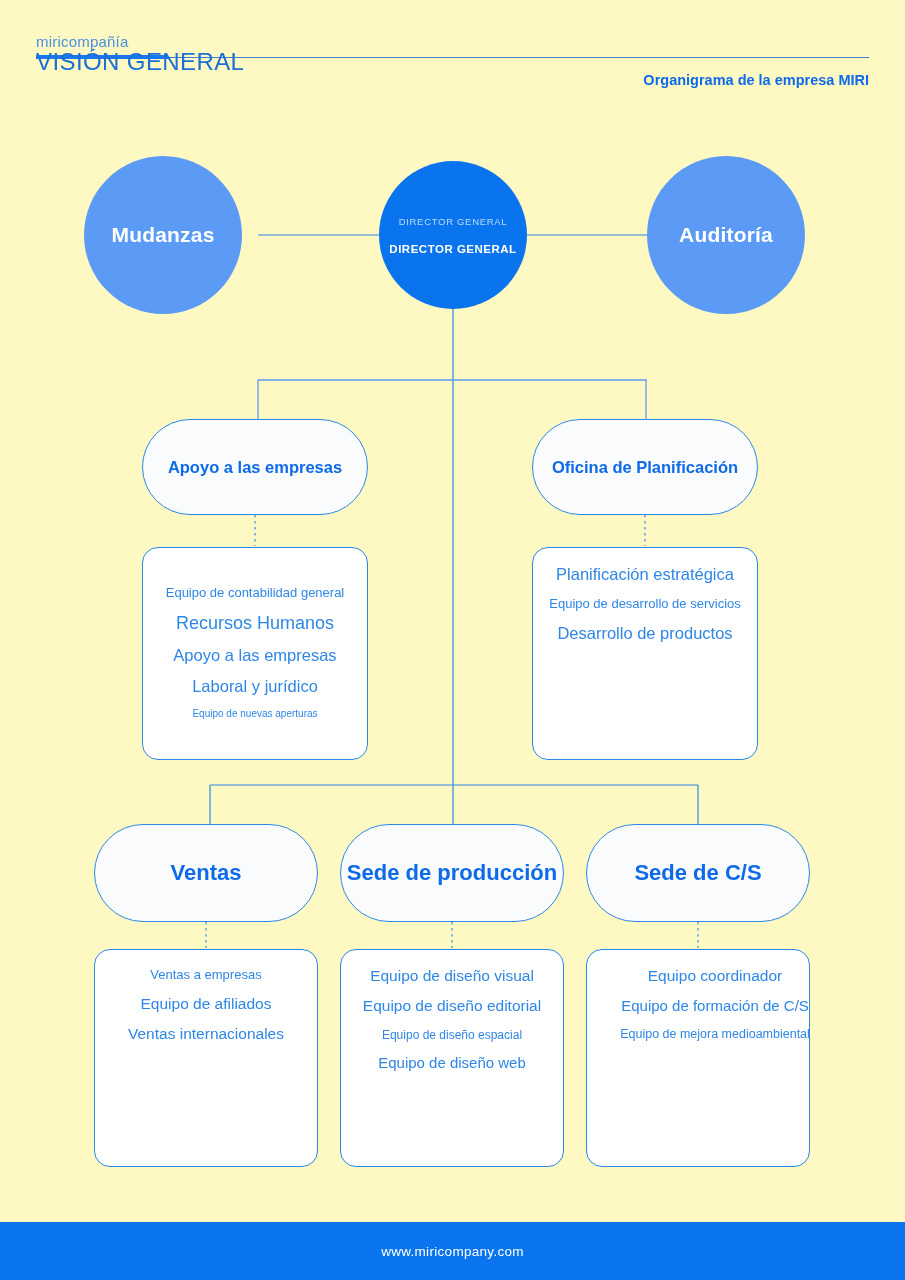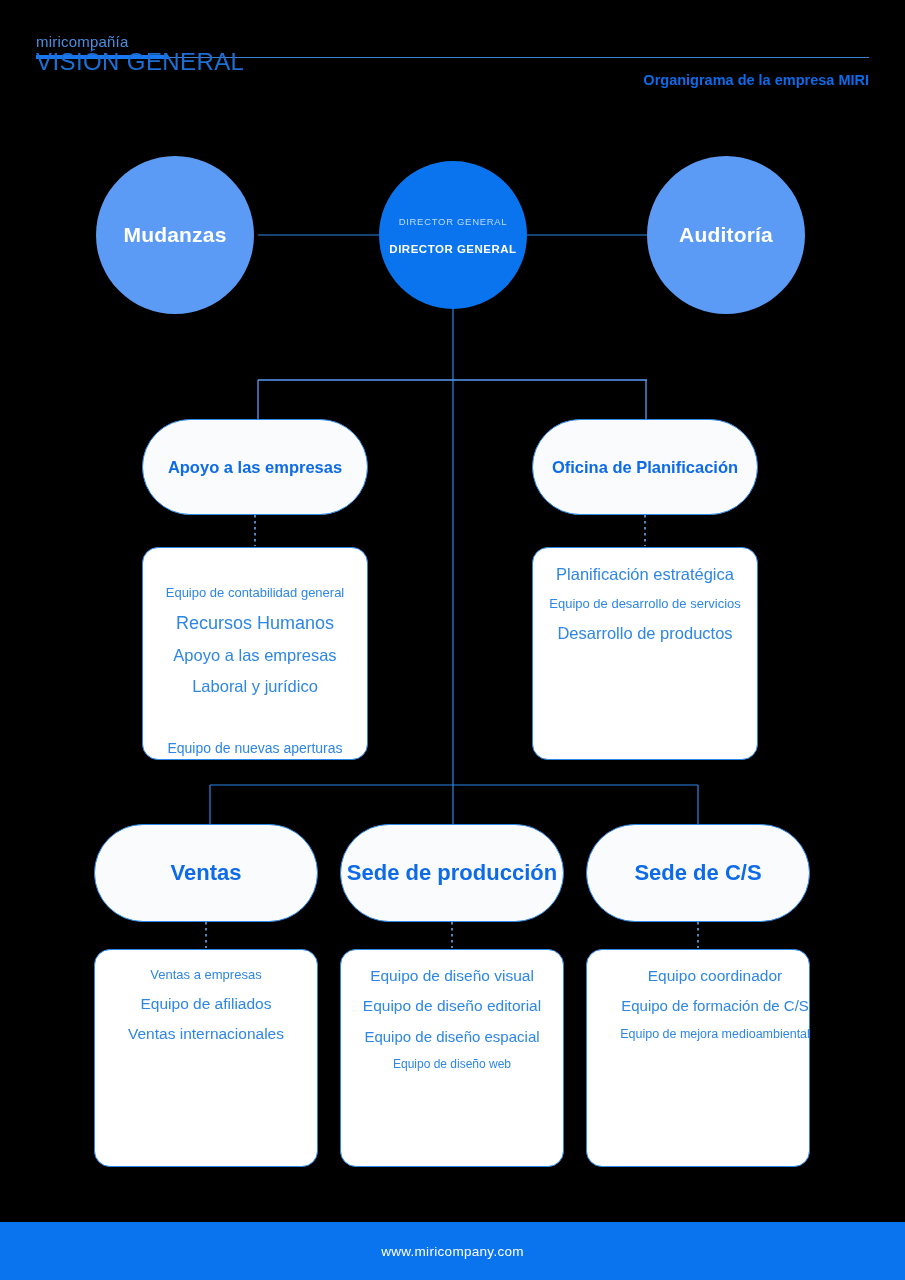--- a/index.html
+++ b/index.html
@@ -9,21 +9,21 @@
     background: #ffffff;
   }
   body {
     font-family: "Liberation Sans", sans-serif;
   }
 
   .page {
     position: relative;
     width: 905px;
     height: 1280px;
-    background: #000000;
+    background: #fef9c3;
     overflow: hidden;
   }
 
   
   .header {
     position: absolute;
     left: 0; top: 0;
     width: 905px;
     height: 118px;
   }
@@ -219,21 +219,21 @@
     <line x1="698" y1="785" x2="698" y2="838" stroke="#2b87e8" stroke-width="1.2"></line>
     <circle cx="210" cy="843" r="5.5" fill="#1778f2"></circle>
     <circle cx="453" cy="843" r="5.5" fill="#1778f2"></circle>
     <circle cx="698" cy="843" r="5.5" fill="#1778f2"></circle>
 
     <line x1="206" y1="922" x2="206" y2="948" stroke="#6aa8ee" stroke-width="1.6" stroke-dasharray="2.5 3.5"></line>
     <line x1="452" y1="922" x2="452" y2="948" stroke="#6aa8ee" stroke-width="1.6" stroke-dasharray="2.5 3.5"></line>
     <line x1="698" y1="922" x2="698" y2="948" stroke="#6aa8ee" stroke-width="1.6" stroke-dasharray="2.5 3.5"></line>
   </svg>
 
-  <div class="circle circle-side" style="left:96px; top:156px;">
+  <div class="circle circle-side" style="left:84px; top:156px;">
     <span class="c-label">Mudanzas</span>
   </div>
 
   <div class="circle circle-center" style="left:379px; top:161px;">
     <span class="c-sub">DIRECTOR GENERAL</span>
     <span class="c-label">DIRECTOR GENERAL</span>
   </div>
 
   <div class="circle circle-side" style="left:647px; top:156px;">
     <span class="c-label">Auditoría</span>
@@ -245,21 +245,21 @@
 
   <div class="pill pill-t2" style="left:532px; top:419px;">
     <span>Oficina de Planificación</span>
   </div>
 
   <div class="listbox" style="left:142px; top:547px; width:226px; height:213px;">
     <div class="li" style="font-size:13px;margin-top:20px;">Equipo de contabilidad general</div>
     <div class="li" style="font-size:18px;">Recursos Humanos</div>
     <div class="li" style="font-size:16.5px;">Apoyo a las empresas</div>
     <div class="li" style="font-size:16.5px;">Laboral y jurídico</div>
-    <div class="li" style="font-size:14px;margin-top:32px;">Equipo de nuevas aperturas</div>
+    <div class="li" style="font-size:10px;">Equipo de nuevas aperturas</div>
   </div>
 
   <div class="listbox" style="left:532px; top:547px; width:226px; height:213px;">
     <div class="li" style="font-size:16.5px;">Planificación estratégica</div>
     <div class="li" style="font-size:13px;">Equipo de desarrollo de servicios</div>
     <div class="li" style="font-size:16.5px;">Desarrollo de productos</div>
   </div>
 
   <div class="pill pill-t3" style="left:94px; top:824px;">
     <span>Ventas</span>
@@ -275,22 +275,22 @@
 
   <div class="listbox" style="left:94px; top:949px; width:224px; height:218px;">
     <div class="li" style="font-size:13px;">Ventas a empresas</div>
     <div class="li" style="font-size:15.5px;">Equipo de afiliados</div>
     <div class="li" style="font-size:15.5px;">Ventas internacionales</div>
   </div>
 
   <div class="listbox" style="left:340px; top:949px; width:224px; height:218px;">
     <div class="li" style="font-size:15.5px;">Equipo de diseño visual</div>
     <div class="li" style="font-size:15.5px;">Equipo de diseño editorial</div>
-    <div class="li" style="font-size:15px;">Equipo de diseño espacial</div>
-    <div class="li" style="font-size:12px;">Equipo de diseño web</div>
+    <div class="li" style="font-size:12px;">Equipo de diseño espacial</div>
+    <div class="li" style="font-size:15px;">Equipo de diseño web</div>
   </div>
 
   <div class="listbox" style="left:586px; top:949px; width:224px; height:218px;padding-left:44px;">
     <div class="li" style="font-size:15.5px;">Equipo coordinador</div>
     <div class="li" style="font-size:15px;">Equipo de formación de C/S</div>
     <div class="li" style="font-size:12.5px;">Equipo de mejora medioambiental</div>
   </div>
 
   <div class="footer">
     <span class="url">www.miricompany.com</span>

